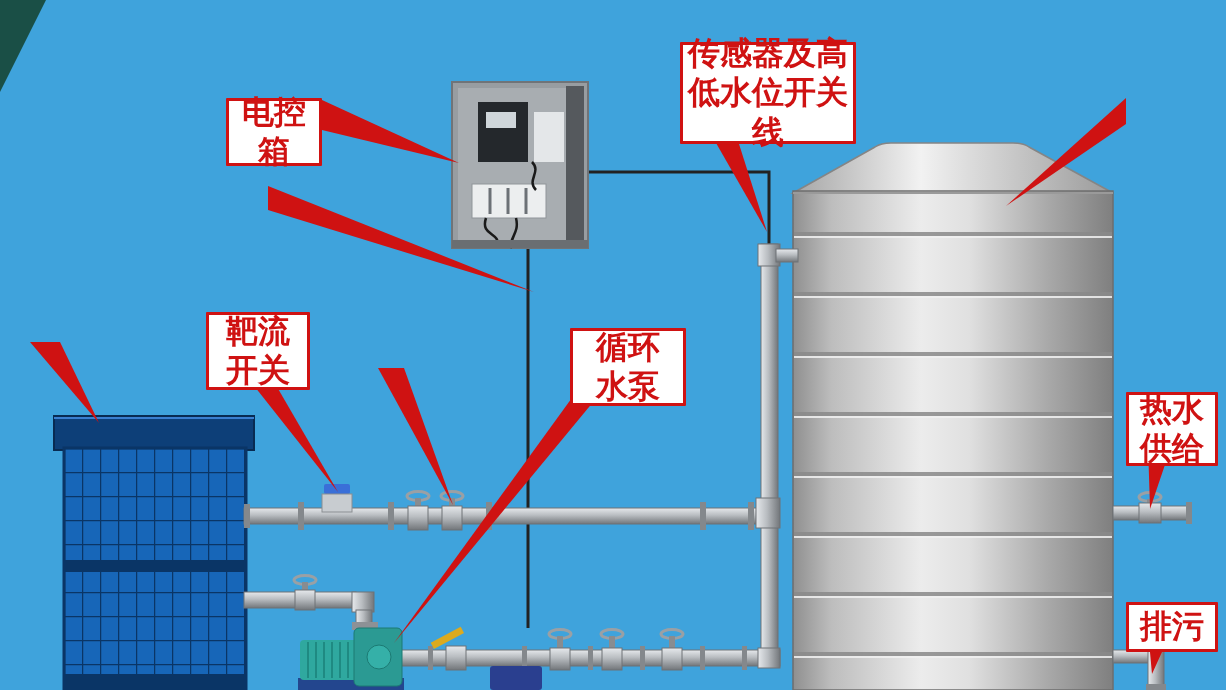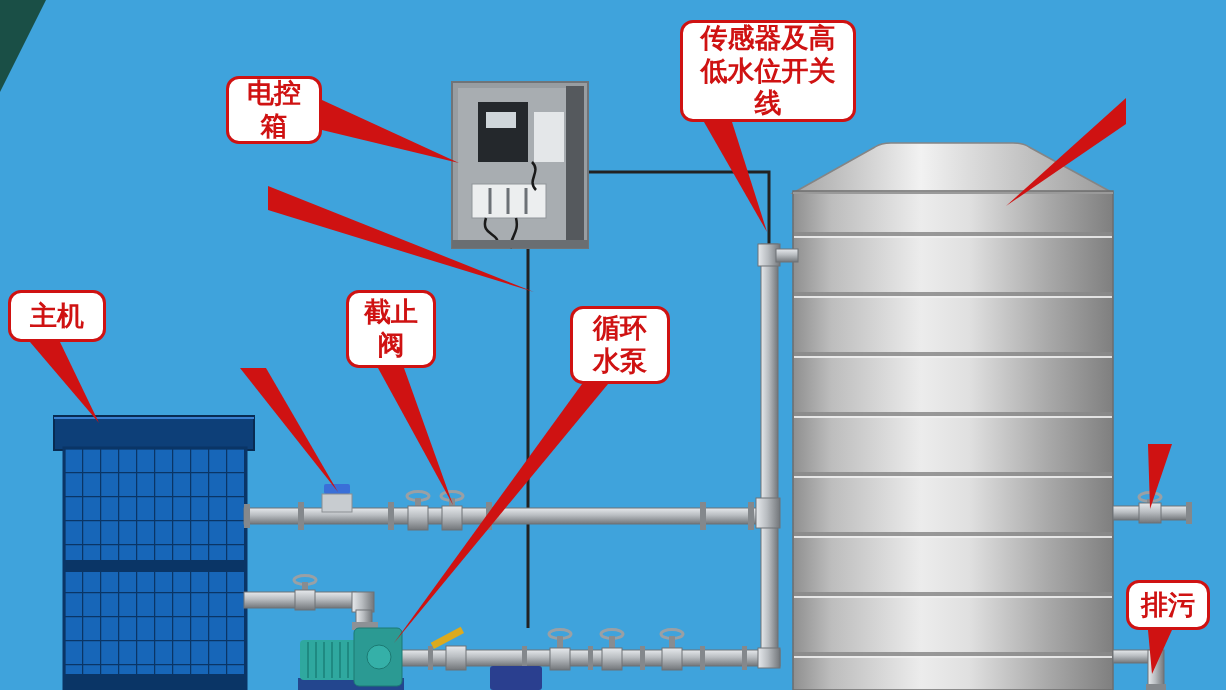--- a/index.html
+++ b/index.html
@@ -8,22 +8,23 @@
     background:var(--background,#3fa3dc);
     font-family:"DejaVu Sans","Liberation Sans",sans-serif;
   }
   .scene{position:absolute;left:0;top:0;}
   .label{
     position:absolute;box-sizing:border-box;
     background:var(--label_bg,#ffffff);
     border:3px solid var(--label_red,#cf1212);
     color:var(--label_red,#cf1212);
     display:flex;align-items:center;justify-content:center;
-    text-align:center;font-weight:bold;font-size:27px;line-height:1.22;
-    border-radius:13px;
+    text-align:center;font-weight:bold;font-size:32px;line-height:1.22;
+    border-radius:1px;
+    margin-top:22px;
   }
   .label span{white-space:pre-line;}
 </style>
 </head>
 <body>
 
 <div class="stage">
 
   <svg class="scene" width="1226" height="690" viewBox="0 0 1226 690">
     <defs>
@@ -222,28 +223,29 @@
 
   <div class="label" style="left:226px;top:76px;width:96px;height:68px">
       <span>电控
 箱</span>
     </div>
   <div class="label" style="left:680px;top:20px;width:176px;height:102px">
       <span>传感器及高
 低水位开关
 线</span>
     </div>
-  <div class="label" style="left:8px;top:290px;width:98px;height:52px">
-      <span>主机</span>
-    </div>
-  <div class="label" style="left:346px;top:290px;width:90px;height:78px">
-      <span>截止
-阀</span>
-    </div>
-  <div class="label" style="left:570px;top:306px;width:100px;height:78px">
+  <div class="label" style="left:206px;top:290px;width:104px;height:78px">
+      <span>靶流
+开关</span>
+    </div>
+  <div class="label" style="left:570px;top:306px;width:116px;height:78px">
       <span>循环
 水泵</span>
     </div>
-  <div class="label" style="left:1126px;top:580px;width:84px;height:50px">
+  <div class="label" style="left:1126px;top:370px;width:92px;height:74px">
+      <span>热水
+供给</span>
+    </div>
+  <div class="label" style="left:1126px;top:580px;width:92px;height:50px">
       <span>排污</span>
     </div>
 
 </div>
 
 </body></html>

